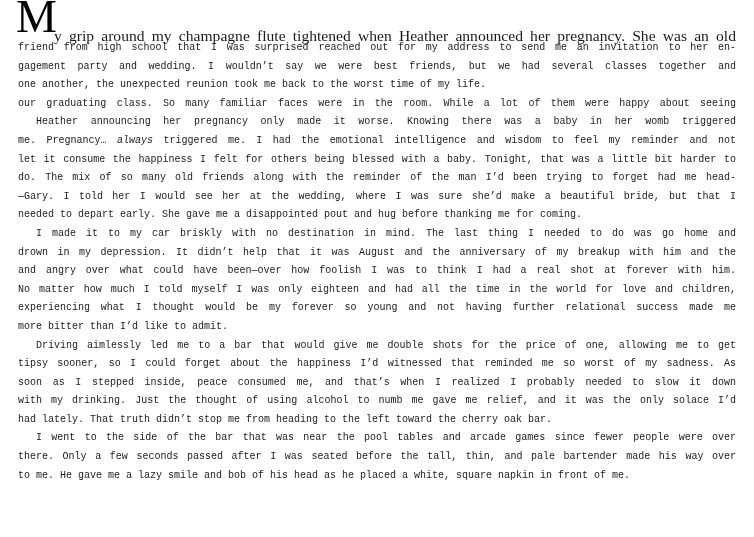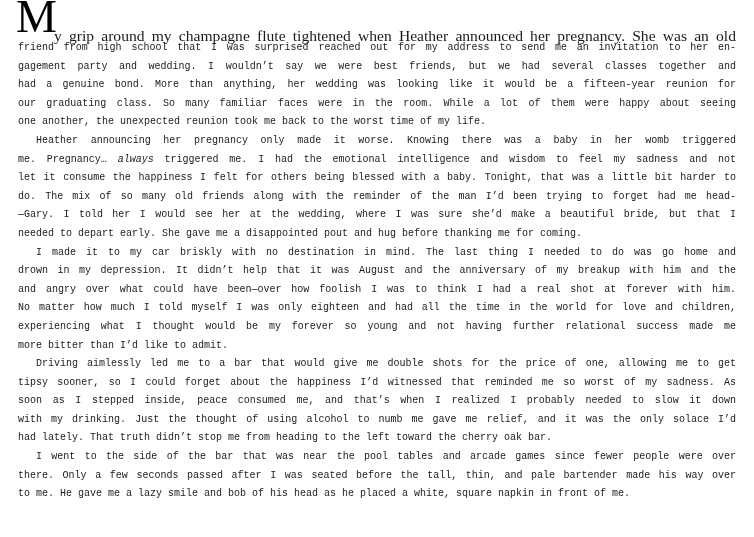--- a/index.html
+++ b/index.html
@@ -40,25 +40,24 @@
 <body>
 
 <div class="page">
   <div class="first-line">
     <span class="dropcap">M</span>
     <div class="first-rest">y grip around my champagne flute tightened when Heather announced her pregnancy. She was an old</div>
   </div>
   <div class="body" id="body-lines">
       <div class="line">friend from high school that I was surprised reached out for my address to send me an invitation to her en-</div>
       <div class="line">gagement party and wedding. I wouldn’t say we were best friends, but we had several classes together and</div>
-      <div class="line">had a genuine bond. More than anything, her wedding was looking like it would be a fifteen-year reunion for</div>
+      <div class="line last">one another, the unexpected reunion took me back to the worst time of my life.</div>
       <div class="line">our graduating class. So many familiar faces were in the room. While a lot of them were happy about seeing</div>
-      <div class="line last">one another, the unexpected reunion took me back to the worst time of my life.</div>
       <div class="line indent">Heather announcing her pregnancy only made it worse. Knowing there was a baby in her womb triggered</div>
-      <div class="line"><span>me. Pregnancy… </span><em>always</em><span> triggered me. I had the emotional intelligence and wisdom to feel my sadness and not</span></div>
+      <div class="line"><span>me. Pregnancy… </span><em>always</em><span> triggered me. I had the emotional intelligence and wisdom to feel my reminder and not</span></div>
       <div class="line">let it consume the happiness I felt for others being blessed with a baby. Tonight, that was a little bit harder to</div>
       <div class="line">do. The mix of so many old friends along with the reminder of the man I’d been trying to forget had me head-</div>
       <div class="line">—Gary. I told her I would see her at the wedding, where I was sure she’d make a beautiful bride, but that I</div>
       <div class="line last">needed to depart early. She gave me a disappointed pout and hug before thanking me for coming.</div>
       <div class="line indent">I made it to my car briskly with no destination in mind. The last thing I needed to do was go home and</div>
       <div class="line">drown in my depression. It didn’t help that it was August and the anniversary of my breakup with him and the</div>
       <div class="line">and angry over what could have been—over how foolish I was to think I had a real shot at forever with him.</div>
       <div class="line">No matter how much I told myself I was only eighteen and had all the time in the world for love and children,</div>
       <div class="line">experiencing what I thought would be my forever so young and not having further relational success made me</div>
       <div class="line last">more bitter than I’d like to admit.</div>

